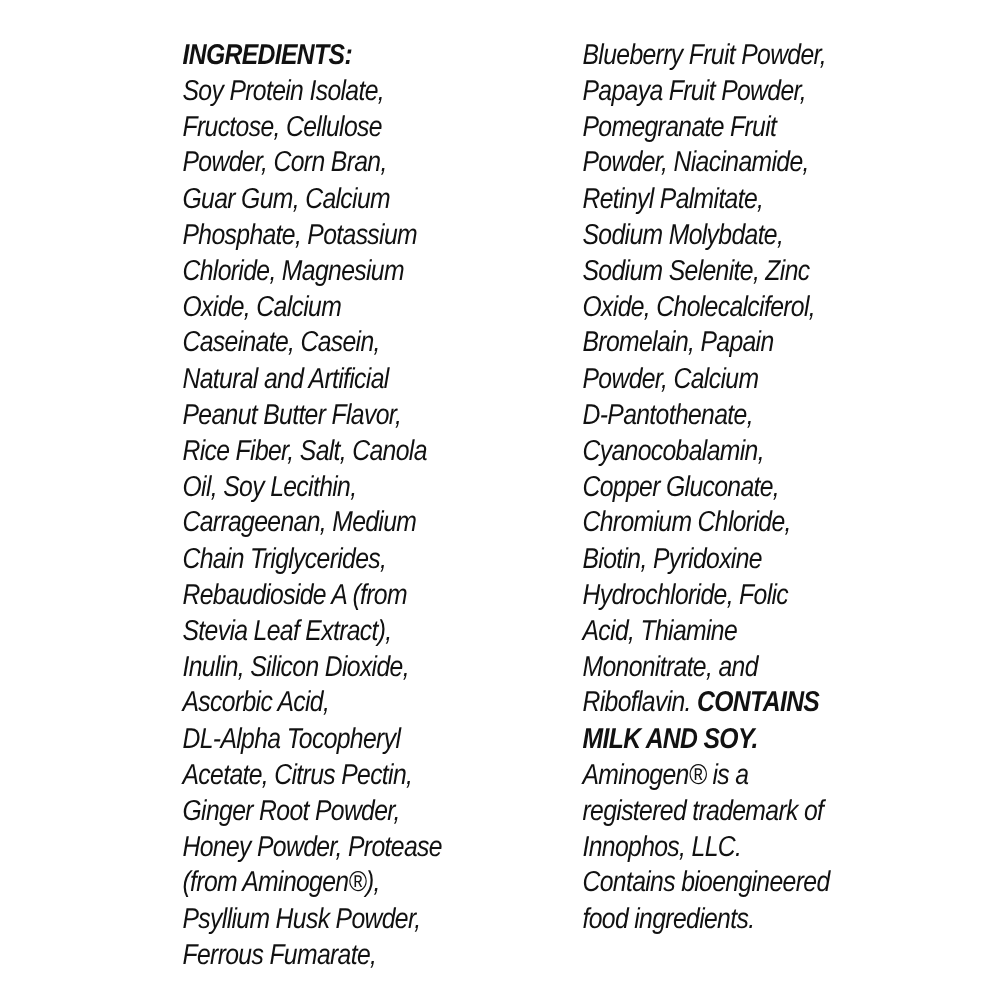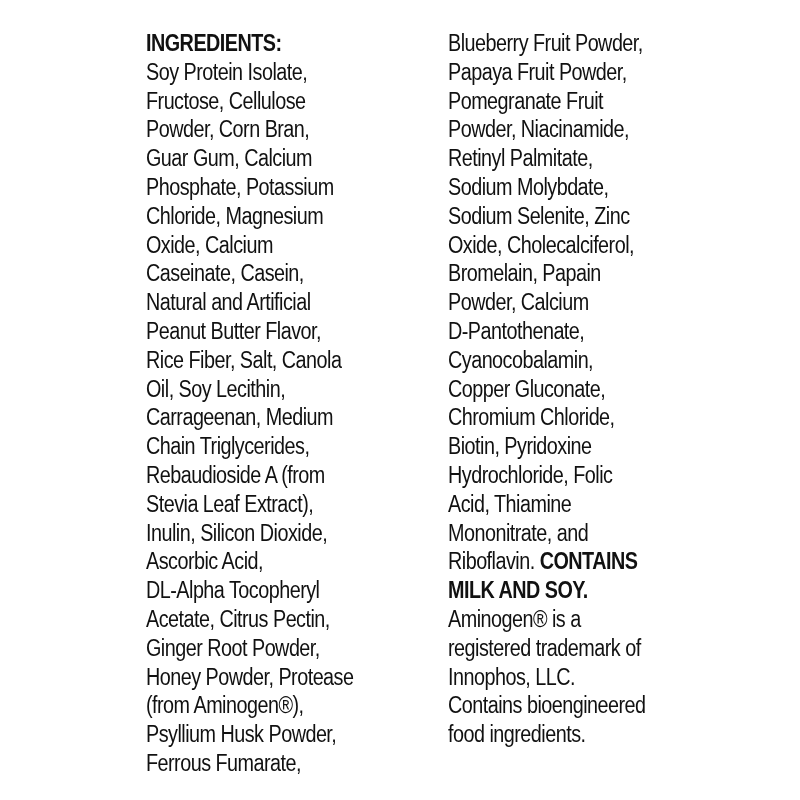--- a/index.html
+++ b/index.html
@@ -14,23 +14,24 @@
       overflow: hidden;
       font-family: "Liberation Sans Narrow", "Liberation Sans", sans-serif;
       color: #111111;
     }
     .col {
       position: absolute;
       top: 29px;
       font-size: 23px;
       line-height: 28.8px;
       letter-spacing: -0.6px;
+      font-style: italic;
     }
     .col-left { left: 146px; width: 290px; }
-    .col-right { left: 448px; width: 300px; }
+    .col-right { left: 466px; width: 300px; }
     .line {
       display: block;
       white-space: nowrap;
       transform: scaleX(0.86);
       transform-origin: left center;
     }
     .bold { font-weight: bold; }
   </style>
 </head>
 <body>

